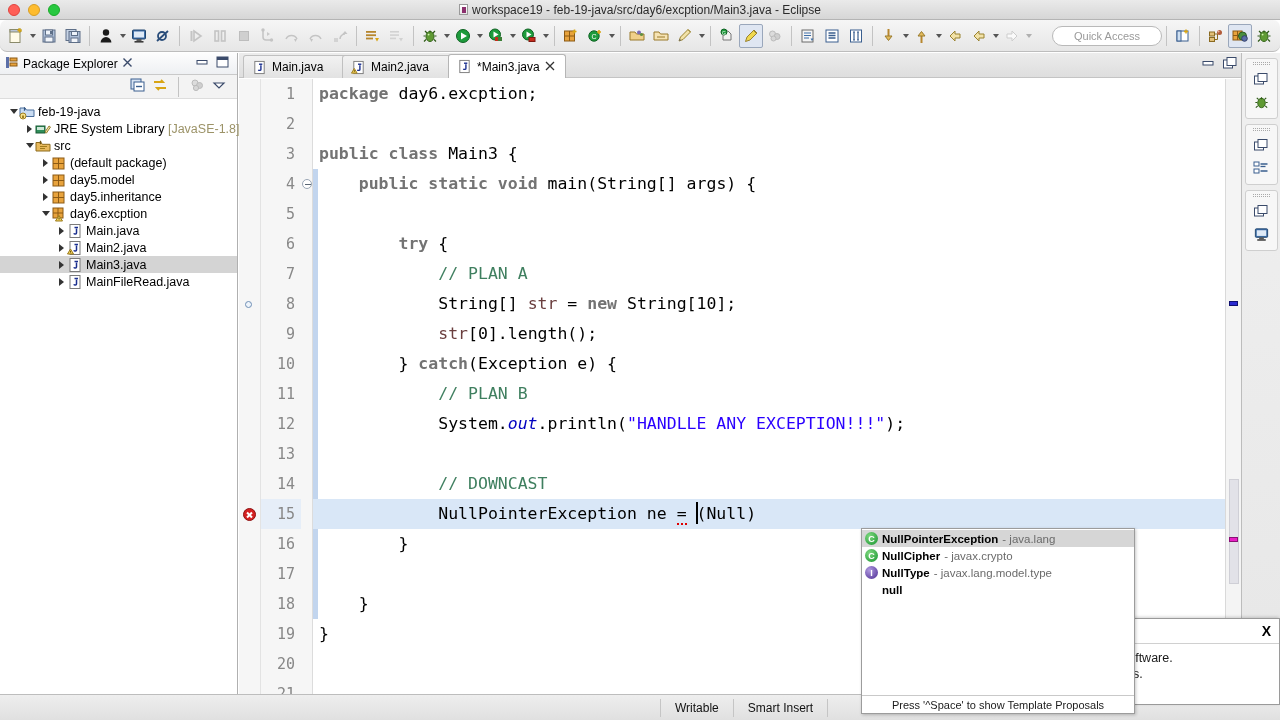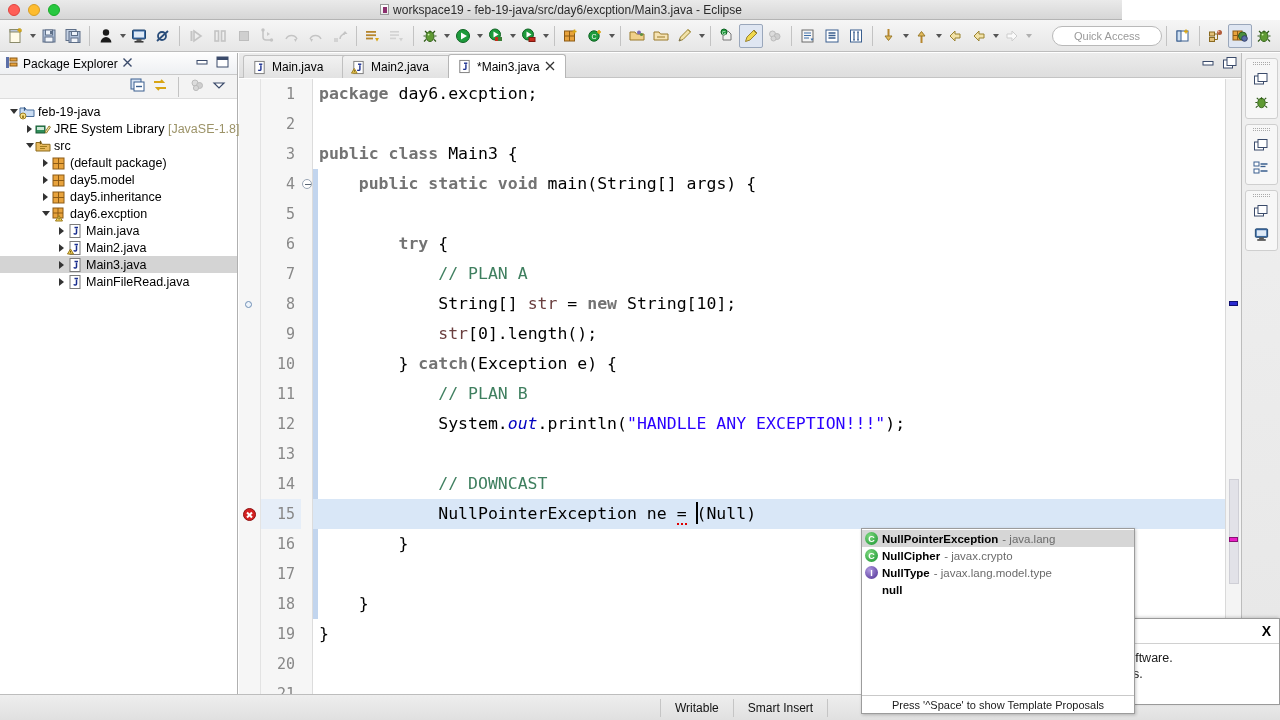--- a/index.html
+++ b/index.html
@@ -6,21 +6,21 @@
   html,body { width:1280px; height:720px; overflow:hidden; }
   body {
     font-family: "Liberation Sans", sans-serif;
     font-size: 12px;
     background:#ffffff;
     color:#000;
     -webkit-font-smoothing: antialiased;
   }
   
   #titlebar {
-    position:absolute; left:0; top:0; width:1122px; height:20px;
+    position:absolute; left:0; top:0; width:1280px; height:20px;
     background: linear-gradient(#eaeaea,#d6d6d6);
     border-bottom:1px solid #b4b4b4;
     display:flex; align-items:center;
   }
   .traffic { display:flex; gap:8px; margin-left:8px; }
   .dot { width:12px; height:12px; border-radius:50%; }
   .dot.red{background:#ff5f57;border:1px solid #e0443e;}
   .dot.yellow{background:#febc2e;border:1px solid #d89e24;}
   .dot.green{background:#28c840;border:1px solid #1aab29;}
   #title-center {
@@ -35,21 +35,21 @@
   }
   .title-ico:after{
     content:""; position:absolute; left:2px; top:2px; width:4px; height:6px;
     background:#8b2f6d;
   }
   
   #toolbar {
     position:absolute; left:0; top:20px; width:1280px; height:32px;
     background: linear-gradient(#f6f6f6,#e6e6e6);
     border-bottom:1px solid #bdbdbd;
-    display:flex; align-items:center; padding:14px 4px;
+    display:flex; align-items:center; padding:14px 4px;border-radius:7px;
   }
   .tb { display:flex; align-items:center; height:26px; }
   .tbtn {
     width:24px; height:24px; display:flex; align-items:center; justify-content:center;
     border:1px solid transparent; border-radius:2px; position:relative;
   }
   .tbtn.pressed { border-color:#9aa7bb; background:#dfe6f2; }
   .sep { width:1px; height:20px; background:#c3c3c3; margin:0 4px; }
   .carat { width:9px; height:24px; display:flex; align-items:center; justify-content:center; }
   .carat:after{

